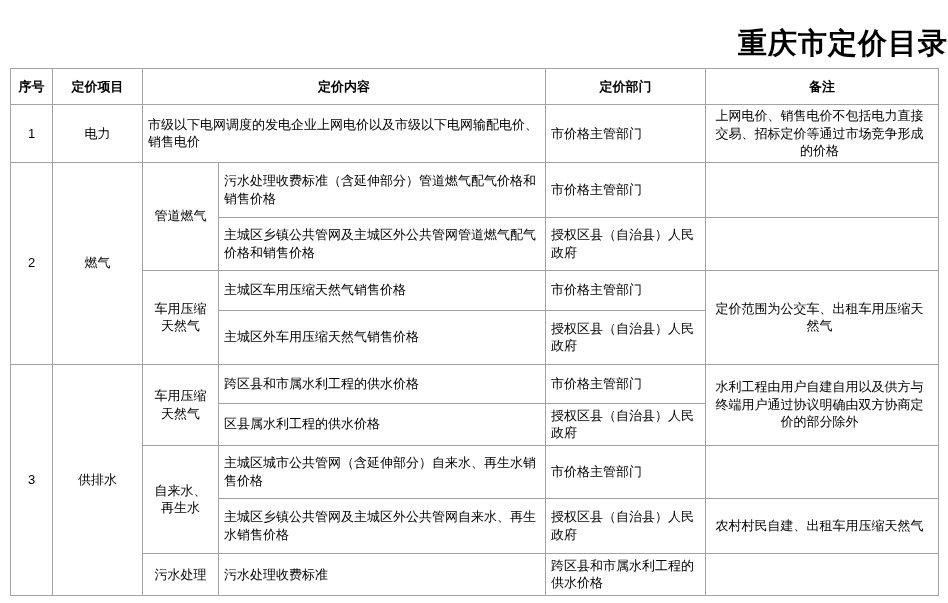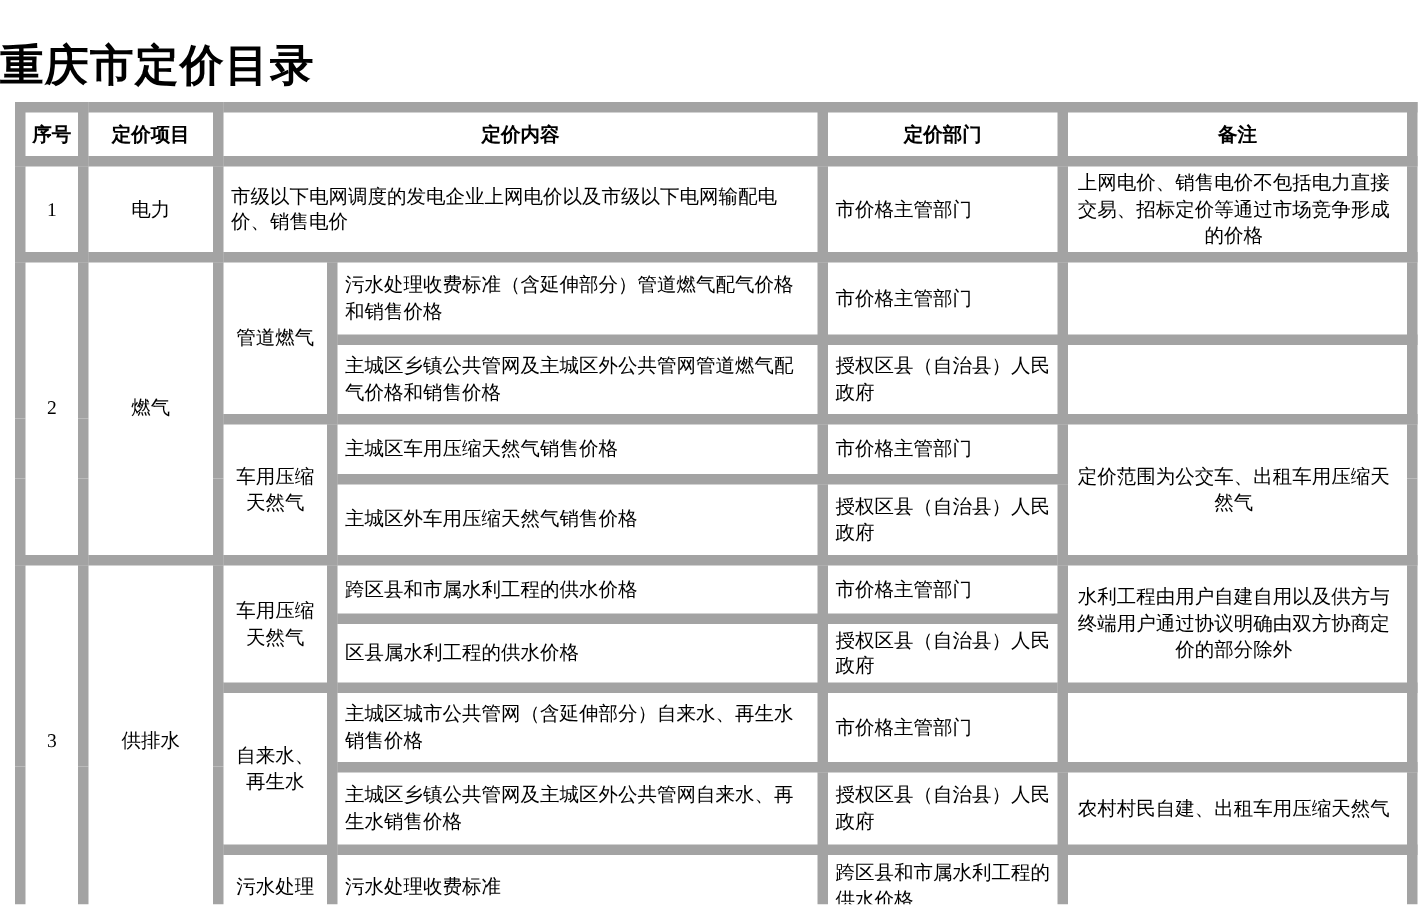--- a/index.html
+++ b/index.html
@@ -13,44 +13,43 @@
     width: 948px;
     height: 603px;
     background: #ffffff;
     overflow: hidden;
   }
   .doc-title {
     position: absolute;
     top: 24px;
     left: 0;
     width: 948px;
-    text-align: left;
+    text-align: right;
     font-family: "Liberation Serif", "DejaVu Serif", serif;
     font-size: 29px;
     font-weight: 700;
     color: #000000;
     letter-spacing: 1px;
   }
   table.pricing {
     position: absolute;
     left: 10px;
     top: 68px;
     width: 928px;
     border-collapse: collapse;
     table-layout: fixed;
     font-size: 13px;
     line-height: 1.35;
     color: #000000;
   }
   table.pricing th, table.pricing td {
-    border: 7px solid #a3a3a3;
+    border: 1px solid #a3a3a3;
     vertical-align: middle;
     word-break: break-all;
     overflow: hidden;
-    font-family: Liberation Serif, serif;
   }
   table.pricing th {
     font-size: 13px;
     font-weight: 700;
     text-align: center;
     padding: 2px 3px;
   }
   td.c-seq, td.c-item {
     text-align: center;
     padding: 2px 3px;

